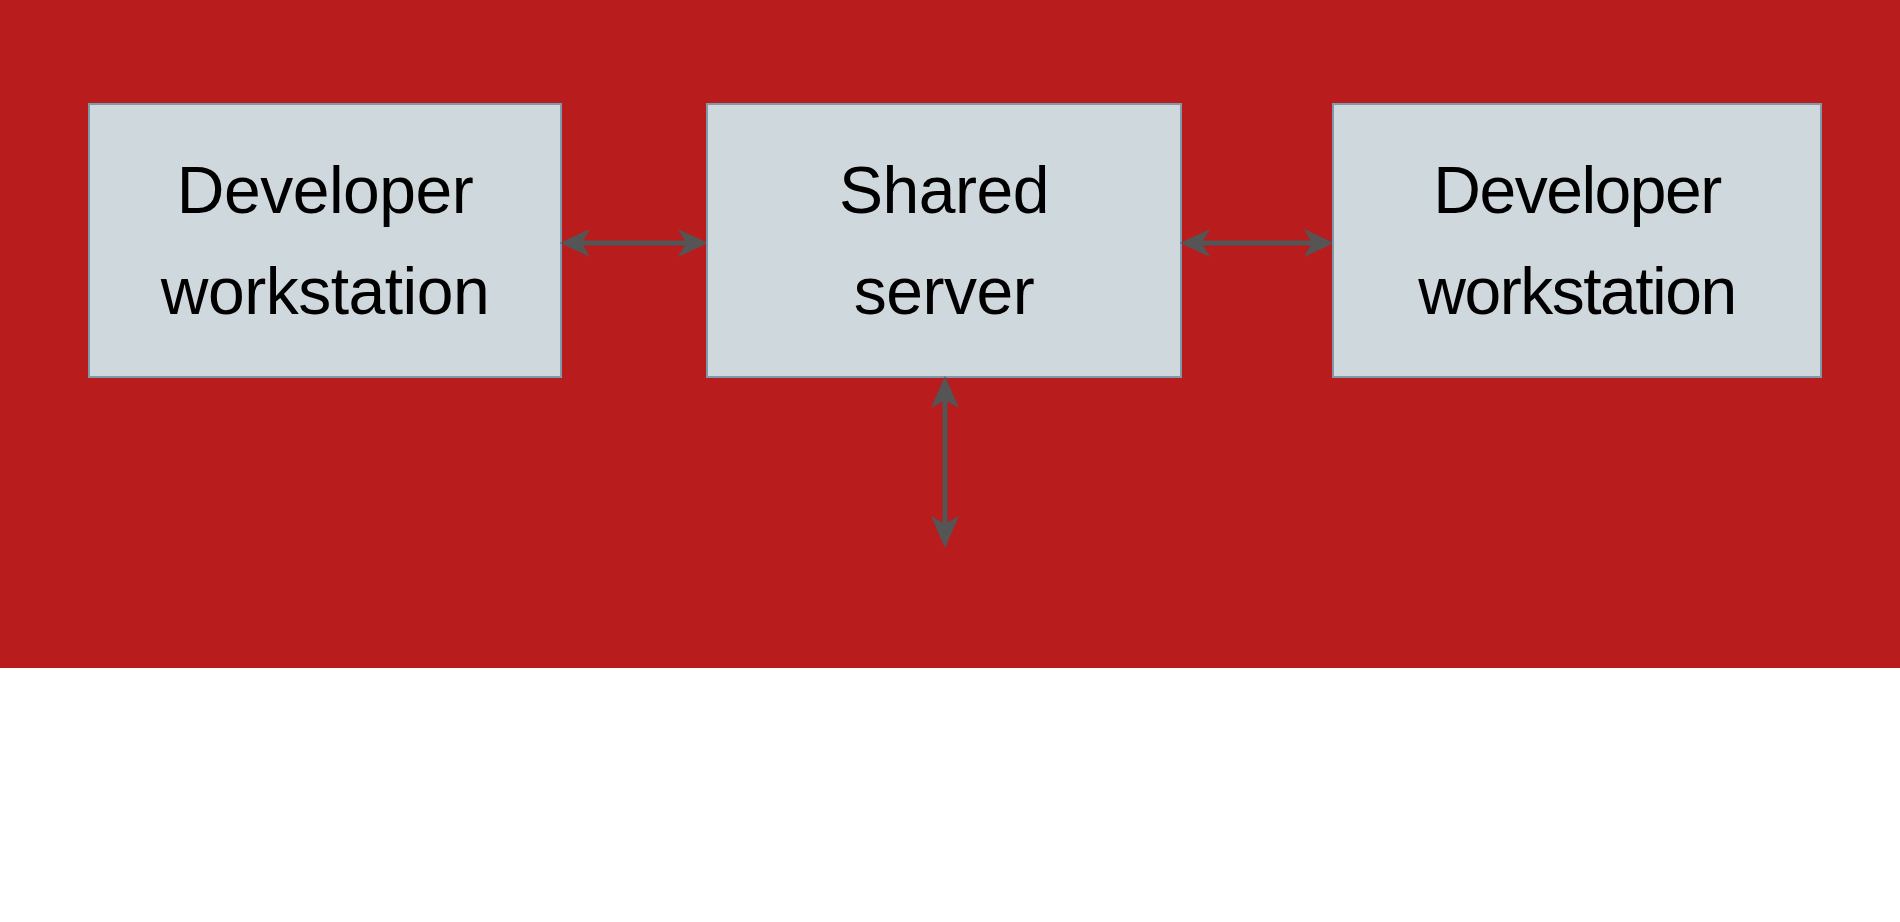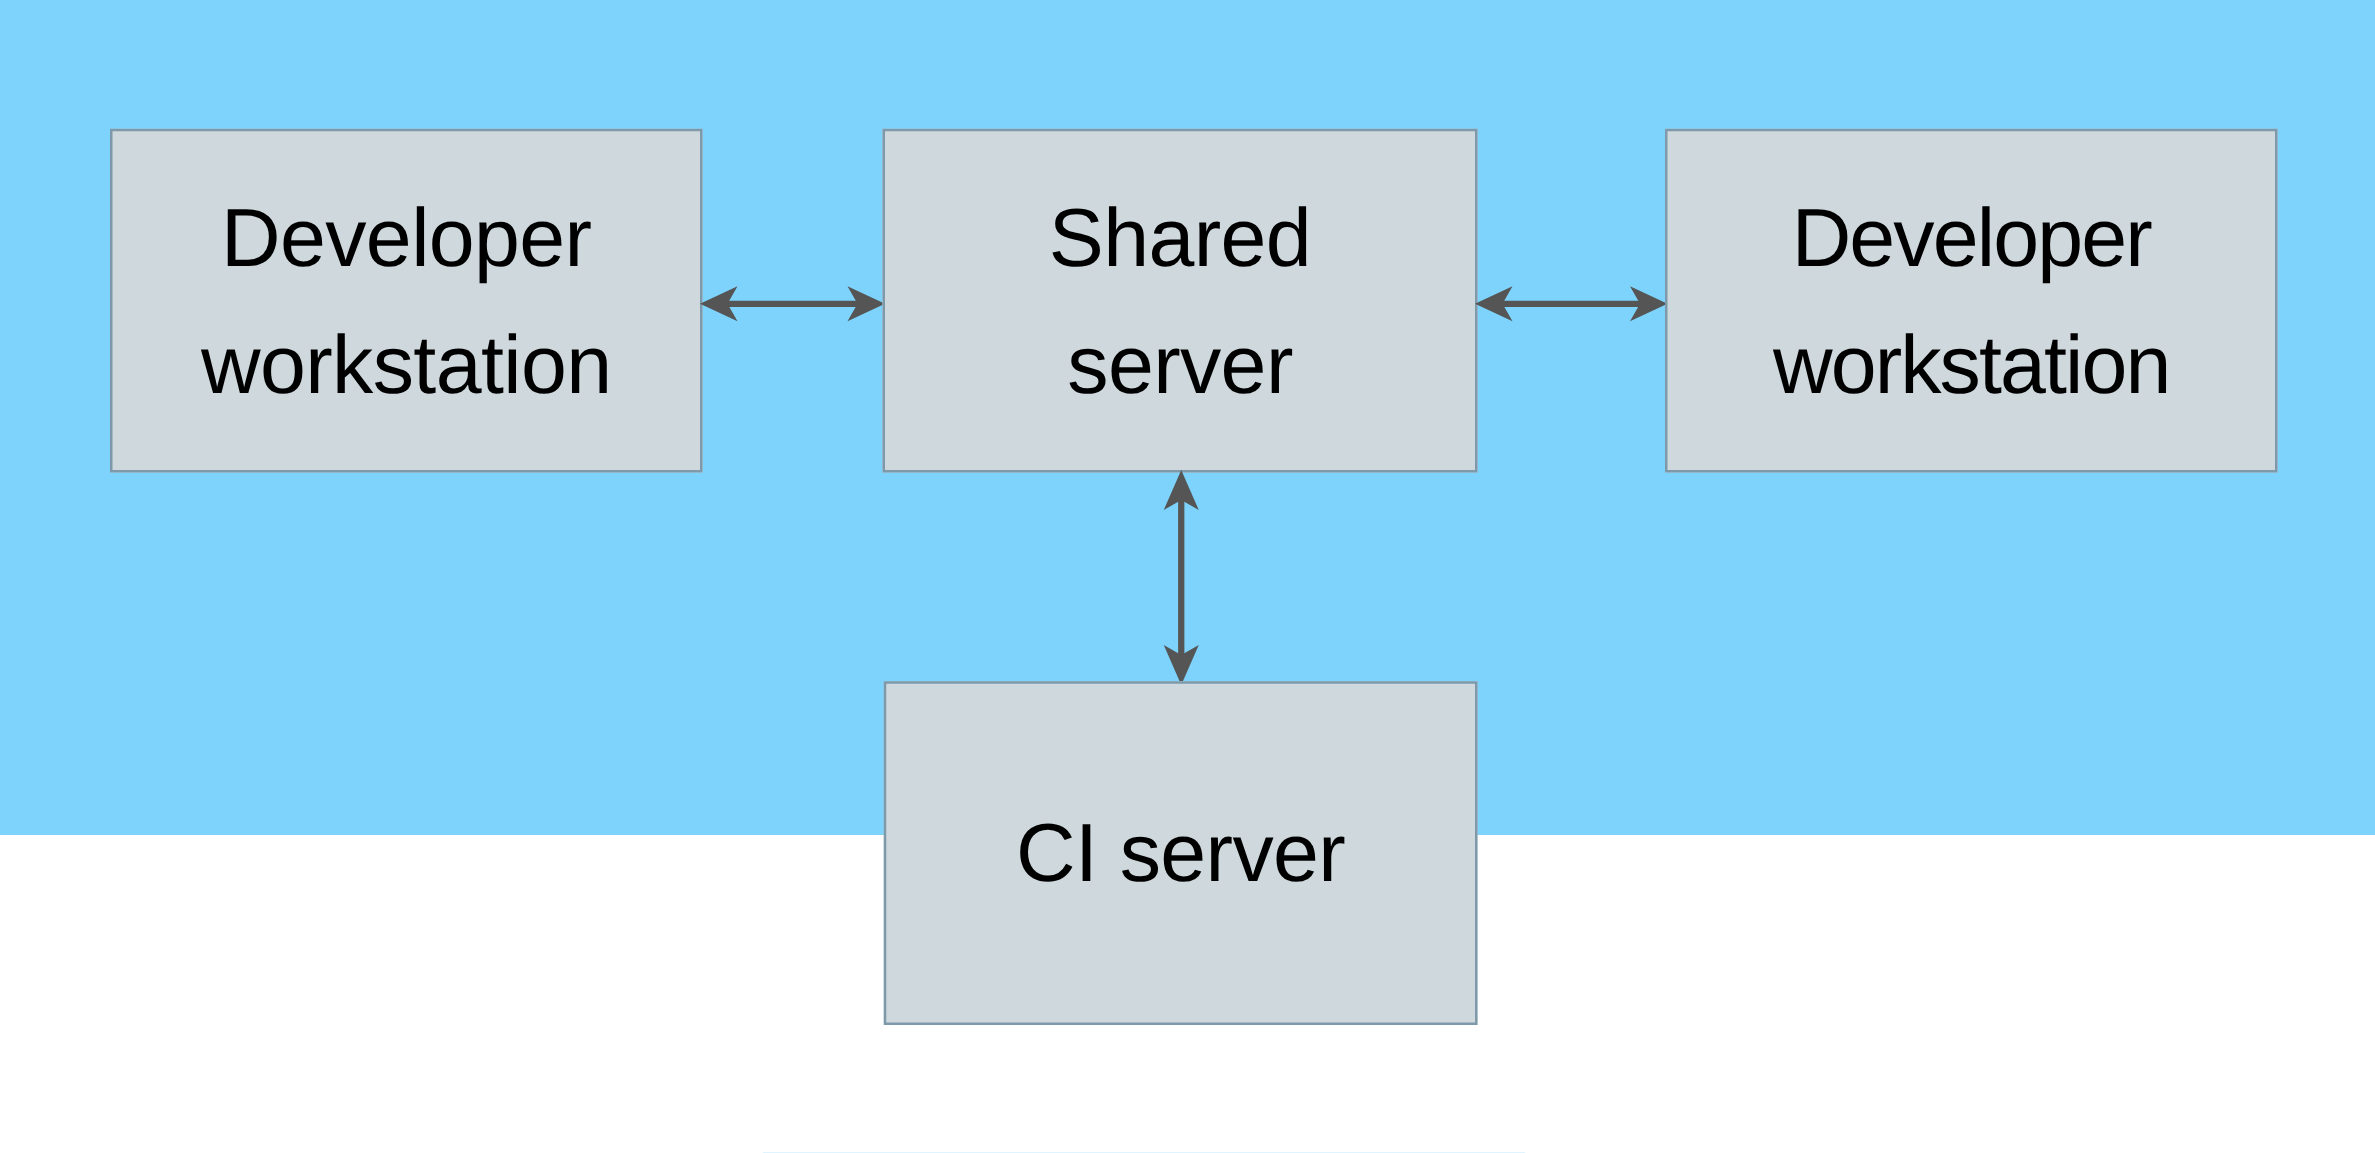--- a/index.html
+++ b/index.html
@@ -12,21 +12,21 @@
     width: 1900px;
     height: 922px;
     overflow: hidden;
     font-family: "Liberation Sans", sans-serif;
   }
 
   #diagram-canvas {
     position: relative;
     width: 1900px;
     height: 668px;
-    background: #7dd3fc;
+    background: #b91c1c;
   }
 
   .node-box {
     position: absolute;
     box-sizing: border-box;
     background: #CFD8DC;
     border: 2px solid #7E9AAA;
     display: flex;
     align-items: center;
     justify-content: center;
@@ -101,17 +101,14 @@
   </div>
 
   <div class="connector" id="edge-shared-ci">
     <svg viewBox="0 0 62 180" preserveAspectRatio="none">
       <line x1="31" y1="24" x2="31" y2="156" stroke="#555555" stroke-width="5"></line>
       <polygon points="31,4 17,36 31,28 45,36" fill="#555555"></polygon>
       <polygon points="31,176 17,144 31,152 45,144" fill="#555555"></polygon>
     </svg>
   </div>
 
-  <div class="node-box" id="node-ci">
-    <span class="node-label">CI server</span>
-  </div>
 
 </div>
 
 </body></html>

